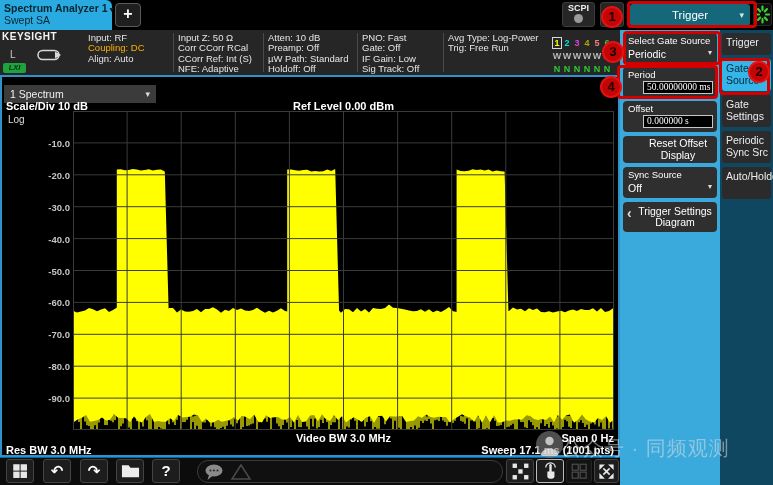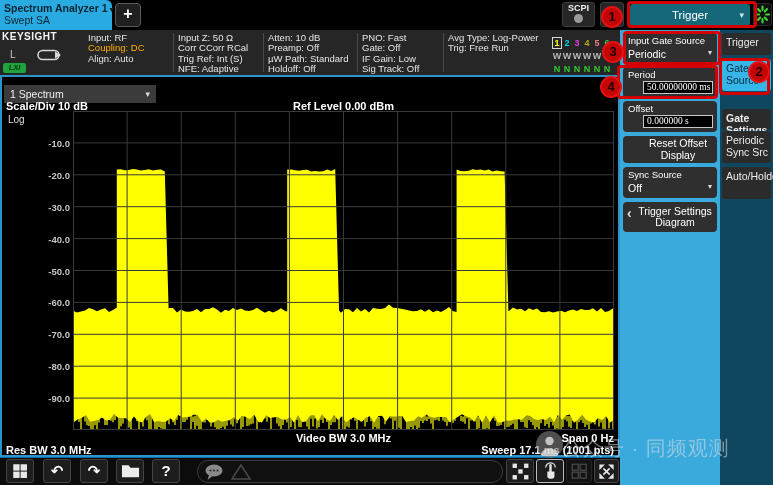--- a/index.html
+++ b/index.html
@@ -150,21 +150,21 @@
     <div id="meas-cols">
         <div class="meas-col" style="left: 88px; width: 86px;">
           <div class="fld">Input: RF</div>
           <div class="fld" style="color: rgb(255, 176, 0);">Coupling: DC</div>
           <div class="fld">Align: Auto</div>
         </div>
         <div class="meas-sep" style="left: 173px;"></div>
         <div class="meas-col" style="left: 178px; width: 86px;">
           <div class="fld">Input Z: 50 Ω</div>
           <div class="fld">Corr CCorr RCal</div>
-          <div class="fld">Trig Ref: Int (S)</div>
+          <div class="fld">CCorr Ref: Int (S)</div>
           <div class="fld">NFE: Adaptive</div>
         </div>
         <div class="meas-sep" style="left: 263px;"></div>
         <div class="meas-col" style="left: 268px; width: 90px;">
           <div class="fld">Atten: 10 dB</div>
           <div class="fld">Preamp: Off</div>
           <div class="fld">µW Path: Standard</div>
           <div class="fld">Holdoff: Off</div>
         </div>
         <div class="meas-sep" style="left: 357px;"></div>
@@ -292,21 +292,21 @@
             <polygon points="21,3 21,10 14,3"></polygon>
         <polygon points="3,21 3,14 10,21"></polygon>
             <polygon points="21,21 14,21 21,14"></polygon>
           </g>
       </svg>
     </div>
   </div>
 
   <div class="panel">
     <div class="ctl" style="top:3px;">
-      <div class="lab">Input Gate Source</div>
+      <div class="lab">Select Gate Source</div>
       <div class="valrow"><span>Periodic</span><span class="caret">▾</span></div>
     </div>
     <div class="ctl" style="top:37px;">
       <div class="lab">Period</div>
       <div class="inp">50.00000000 ms</div>
     </div>
     <div class="ctl" style="top:71px;">
       <div class="lab">Offset</div>
       <div class="inp">0.000000 s</div>
     </div>
@@ -315,21 +315,21 @@
       <div class="lab">Sync Source</div>
       <div class="valrow"><span>Off</span><span class="caret">▾</span></div>
     </div>
     <button class="menu-btn" style="top:172px; height:30px; padding-left:10px;">
       <span class="chev">‹</span>
       <span>Trigger Settings Diagram</span>
     </button>
     <div class="tabs-col" id="menu-tabs">
         <div class="menu-tab" style="top: 3px; height: 22px;">Trigger</div>
         <div class="menu-tab sel" style="top: 29px; height: 32px;">Gate Source</div>
-        <div class="menu-tab" style="top: 79px; height: 21px; font-weight: bold;">Gate Settings</div>
+        <div class="menu-tab" style="top: 65px; height: 32px;">Gate Settings</div>
         <div class="menu-tab" style="top: 101px; height: 32px;">Periodic Sync Src</div>
         <div class="menu-tab" style="top: 137px; height: 32px;">Auto/Holdoff</div>
       </div>
   </div>
 
   <div class="red-rect" style="left:627px; top:1px; width:130px; height:27px;"></div>
   <div class="red-rect" style="left:623px; top:31px; width:98px; height:34px;"></div>
   <div class="red-rect" style="left:617px; top:65px; width:101px; height:34px;"></div>
   <div class="red-rect" style="left:719px; top:58px; width:51px; height:37px;"></div>
   <div class="badge" style="left:601px; top:6px;">1</div>

